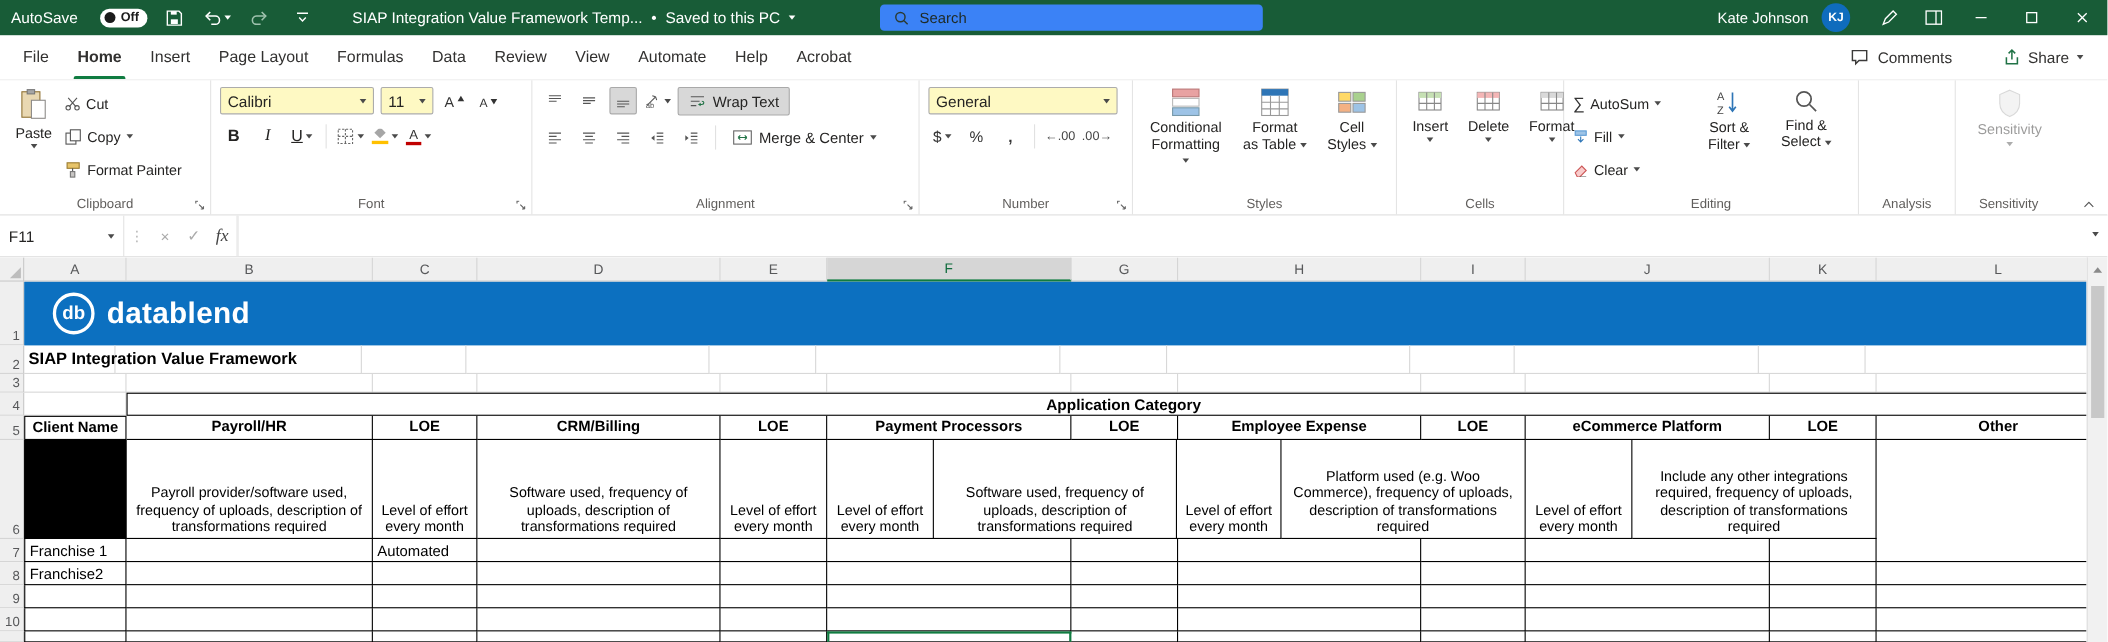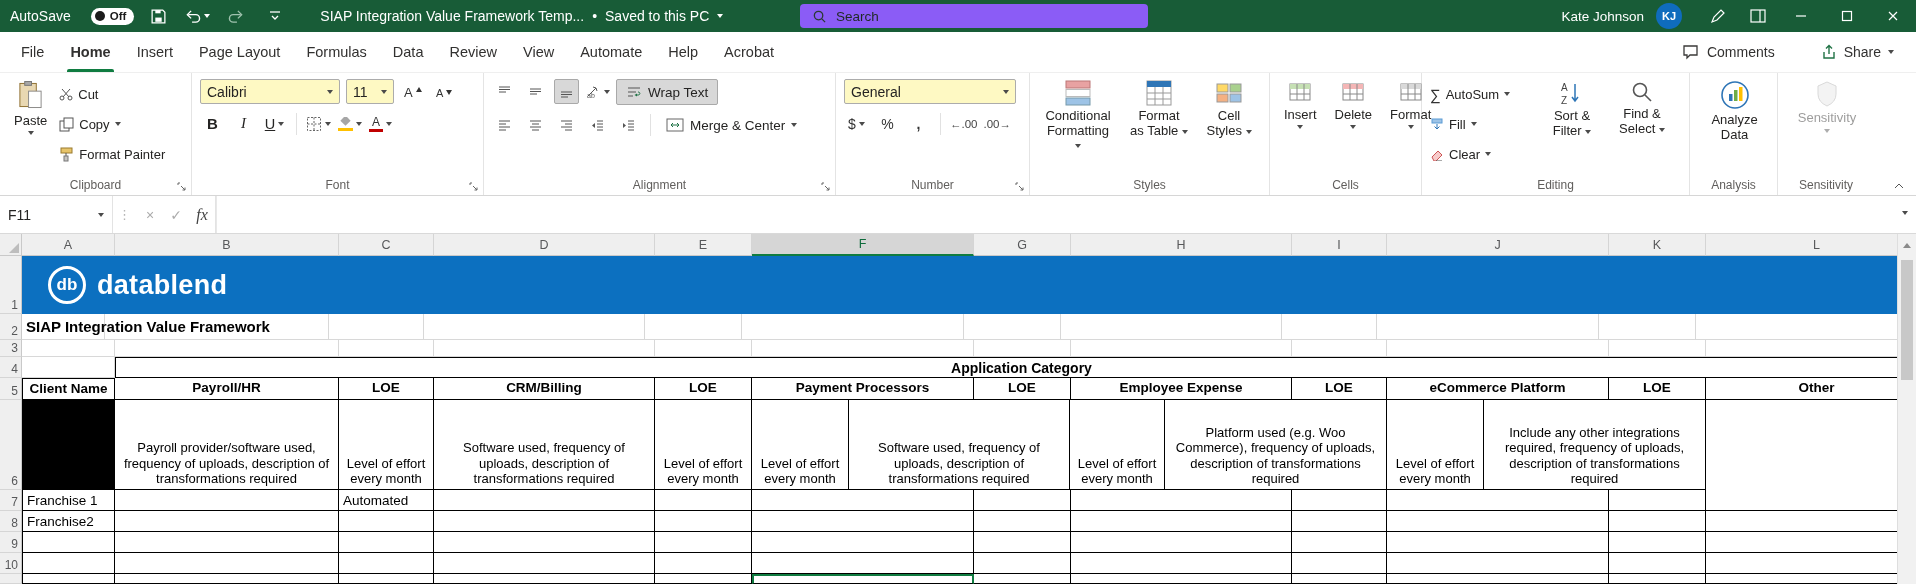--- a/index.html
+++ b/index.html
@@ -8,21 +8,21 @@
 .chv{width:0;height:0;border-left:3.5px solid transparent;border-right:3.5px solid transparent;border-top:4px solid #4a4a4a;display:inline-block;vertical-align:middle}
 .chv-w{border-top-color:#fff}
 
 .titlebar{height:32px;background:#185C37;display:flex;align-items:center;color:#fff;font-size:14px;position:relative}
 .tb-left{display:flex;align-items:center;gap:9px;padding-left:10px}
 .autosave{display:flex;align-items:center;gap:20px}
 .autosave-pill{background:#fff;border-radius:9px;height:17px;display:flex;align-items:center;gap:5px;padding:0 8px 0 4px;color:#1b1b1b;font-size:11.5px;font-weight:700}
 .autosave-dot{width:10px;height:10px;background:#1b1b1b;border-radius:50%}
 .tb-icon{min-width:30px;height:32px;display:flex;align-items:center;justify-content:center;gap:2px}
 .tb-title{margin-left:30px;display:flex;align-items:center;gap:8px;white-space:nowrap;font-size:14px}
-.tb-search{position:absolute;left:800px;top:4px;width:348px;height:24px;background:#8b5cf6;border-radius:4px;display:flex;align-items:center;gap:9px;padding-left:12px;color:#1f2a24;font-size:13.5px}
+.tb-search{position:absolute;left:800px;top:4px;width:348px;height:24px;background:#3b82f6;border-radius:4px;display:flex;align-items:center;gap:9px;padding-left:12px;color:#1f2a24;font-size:13.5px}
 .tb-right{margin-left:auto;display:flex;align-items:center;height:100%}
 .tb-user{font-size:13.5px;margin-right:12px}
 .avatar{width:26px;height:26px;border-radius:50%;background:#0F6CBD;color:#fff;font-size:11px;font-weight:700;display:flex;align-items:center;justify-content:center;margin-right:16px}
 .winbtn{width:46px;height:32px;display:flex;align-items:center;justify-content:center}
 
 .tabrow{height:40px;display:flex;align-items:center;background:#fff;font-size:14.5px;color:#323130}
 .tabs{display:flex;align-items:center;height:100%;padding-left:8px}
 .tab{padding:0 13px;height:100%;display:flex;align-items:center;position:relative}
 .tab.active{font-weight:700}
 .tab.active::after{content:"";position:absolute;left:10px;right:10px;bottom:0;height:3px;background:#107C41;border-radius:2px 2px 0 0}
@@ -555,29 +555,20 @@
           </svg>
         <span class="lbl2"><span>Find &amp; Select</span> <span class="chv"></span></span>
       </div>
     </div>
     <div class="rlabel">
         <span>Editing</span>
       </div>
   </div>
 
   <div class="rgroup" style="width:88px">
-    <div class="bigbtn">
-      <svg width="30" height="30" viewBox="0 0 30 30">
-          <circle cx="15" cy="15" r="13" fill="none" stroke="#2E75B6" stroke-width="1.6"></circle>
-          <rect x="9" y="14" width="3.5" height="7" fill="#2E75B6"></rect>
-          <rect x="14" y="10" width="3.5" height="11" fill="#70AD47"></rect>
-          <rect x="19" y="7" width="3.5" height="14" fill="#FFC000"></rect>
-        </svg>
-      <span class="lbl2">Analyze Data</span>
-    </div>
     <div class="rlabel">
         <span>Analysis</span>
       </div>
   </div>
 
   <div class="rgroup" style="width:96px;border-right:none">
     <div class="bigbtn disabled">
       <svg width="26" height="28" viewBox="0 0 26 28">
           <path d="M13 2l9 4v8q0 8-9 12-9-4-9-12V6z" fill="#E6E6E6" stroke="#AAA"></path>
         </svg>

